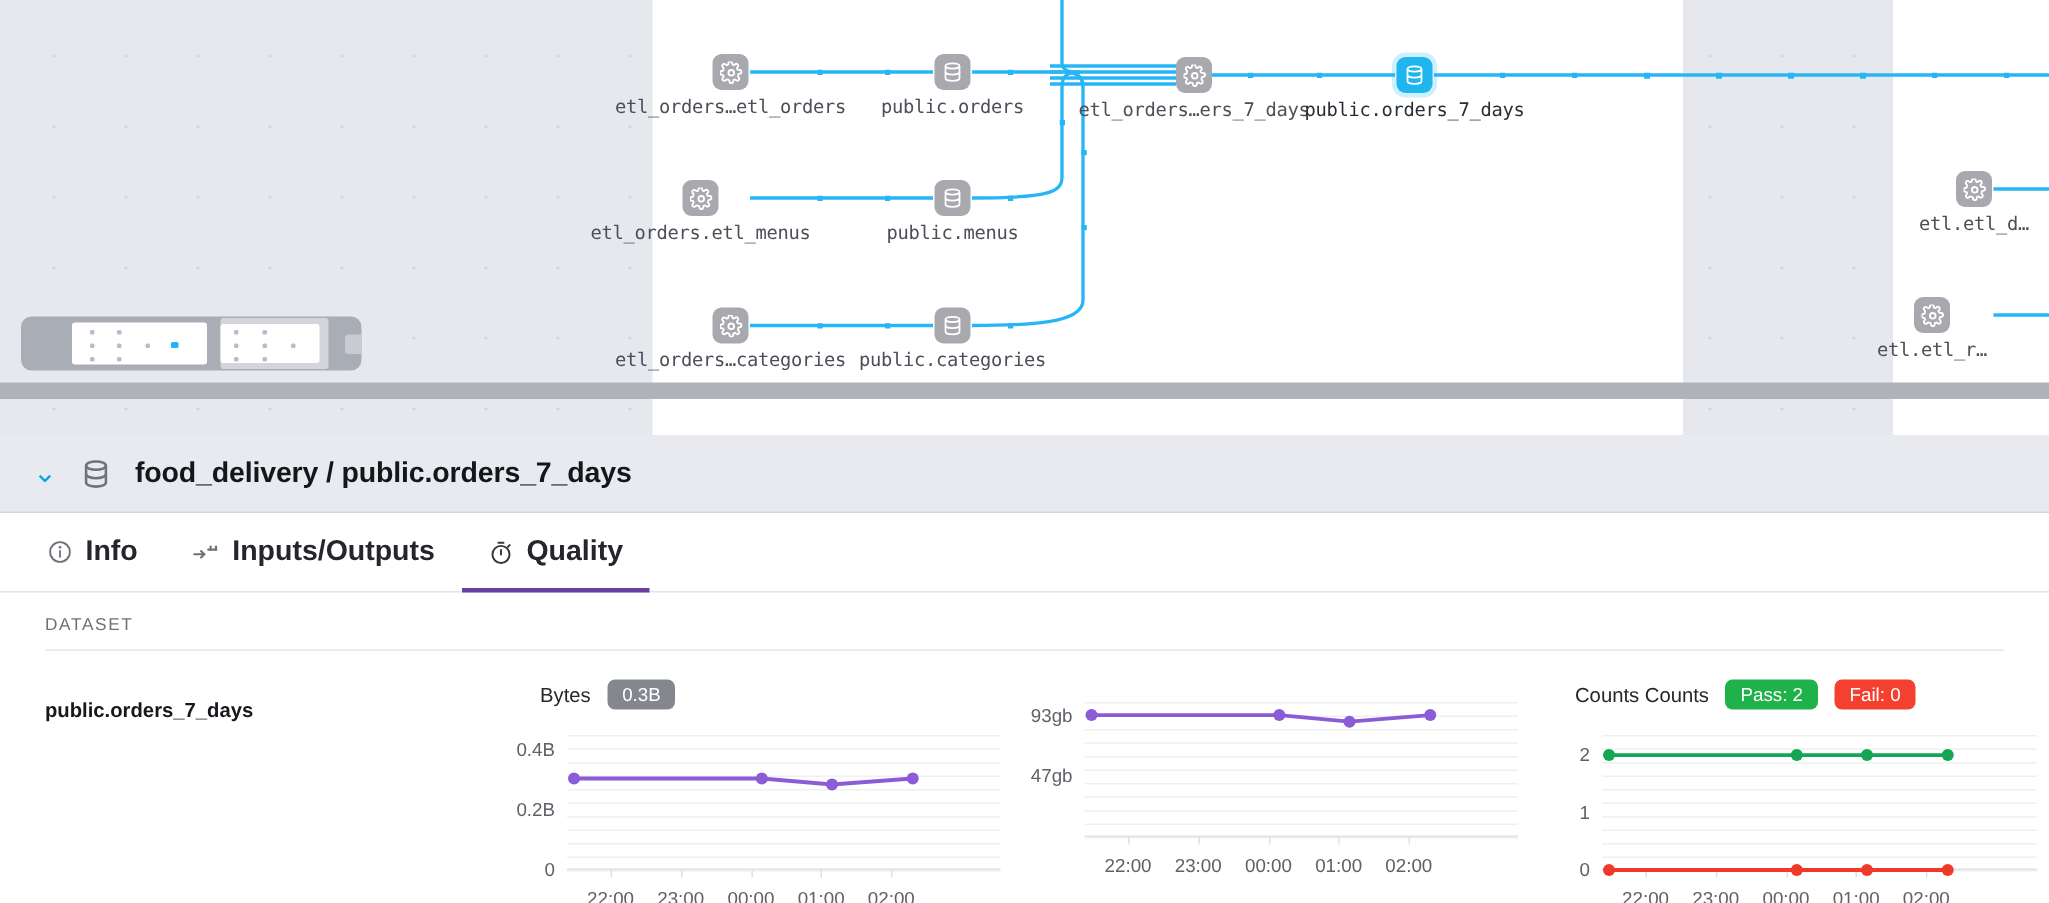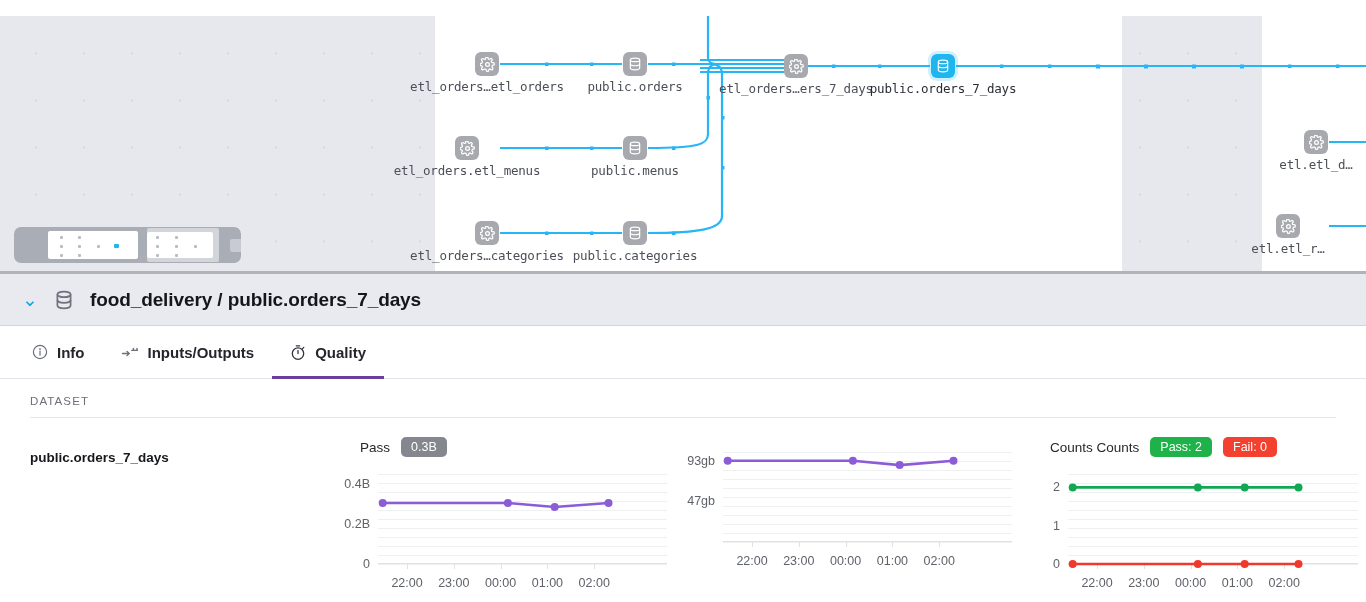--- a/index.html
+++ b/index.html
@@ -3,21 +3,21 @@
 <meta charset="utf-8">
 <style>
   html,body{margin:0;padding:0;}
   body{
     width:1366px;height:602px;overflow:hidden;
     font-family:"Liberation Sans", sans-serif;
     background:#ffffff;color:#1b1b1f;
     -webkit-font-smoothing:antialiased;
   }
   
-  .graph-wrap{position:relative;width:1366px;height:258px;overflow:hidden;background:#e6e8ee;margin-top:16px;}
+  .graph-wrap{position:relative;width:1366px;height:290px;overflow:hidden;background:#e6e8ee;}
   .graph-dots{
     position:absolute;inset:0;
     background-image:radial-gradient(#c9ccd6 1px, transparent 1.2px);
     background-size:48px 47px;
     background-position:12px 14px;
     opacity:.65;
   }
   .col-band{position:absolute;top:0;bottom:0;background:#ffffff;}
   .edges{position:absolute;inset:0;}
   .node{position:absolute;}
@@ -48,21 +48,21 @@
 
   
   .detail-head{
     height:52px;background:#e9eaef;border-bottom:1px solid #d3d5dc;
     display:flex;align-items:center;gap:14px;padding:0 22px;box-sizing:border-box;
   }
   .chev{color:#0aa6e8;font-size:19px;line-height:1;cursor:pointer;user-select:none;}
   .dh-title{font-size:19px;font-weight:700;color:#14161a;letter-spacing:-.1px;}
   
   .tabs{height:53px;background:#fff;border-bottom:1px solid #e2e4e9;display:flex;align-items:stretch;padding:0 14px;box-sizing:border-box;}
-  .tab{display:flex;align-items:center;gap:9px;padding:0 18px;font-size:15px;font-weight:700;color:#24262b;cursor:pointer;position:relative;}
+  .tab{display:flex;align-items:center;gap:9px;padding:0 18px;font-size:19px;font-weight:700;color:#24262b;cursor:pointer;position:relative;}
   .tab .ti{display:flex;align-items:center;color:#54575e;}
   .tab.active:after{content:"";position:absolute;left:0;right:0;bottom:-1px;height:3px;background:#6b3fa0;}
   
   .section-label{font-size:11.5px;letter-spacing:1.1px;color:#6d7079;font-weight:400;padding:16px 0 10px 30px;}
   .divider{height:1px;background:#e4e6ea;margin:0 30px 0 30px;}
   .q-row{display:flex;align-items:flex-start;padding:18px 0 0 0;}
   .q-name{width:330px;box-sizing:border-box;padding-left:30px;font-size:13.5px;font-weight:700;color:#16181c;padding-top:14px;}
   .charts{display:flex;flex:1;gap:0;}
   .chart-cell{width:345px;position:relative;}
   .chart-cell.q{width:auto;flex:1;}
@@ -309,21 +309,21 @@
 <div>
   <div class="section-label">DATASET</div>
   <div class="divider"></div>
 
   <div class="q-row">
     <div class="q-name">public.orders_7_days</div>
     <div class="charts">
 
       <div class="chart-cell">
         <div class="chart-head">
-          <span class="chart-title">Pass</span>
+          <span class="chart-title">Bytes</span>
           <span class="pill gray">0.3B</span>
         </div>
         <div class="plot" id="plot-rows">
             <div class="grid" style="left: 48px; right: 8px; height: 90px;">
               <div class="gl" style="top: 0px;"></div>
               <div class="gl" style="top: 9px;"></div>
               <div class="gl" style="top: 18px;"></div>
               <div class="gl" style="top: 27px;"></div>
               <div class="gl" style="top: 36px;"></div>
               <div class="gl" style="top: 45px;"></div>

